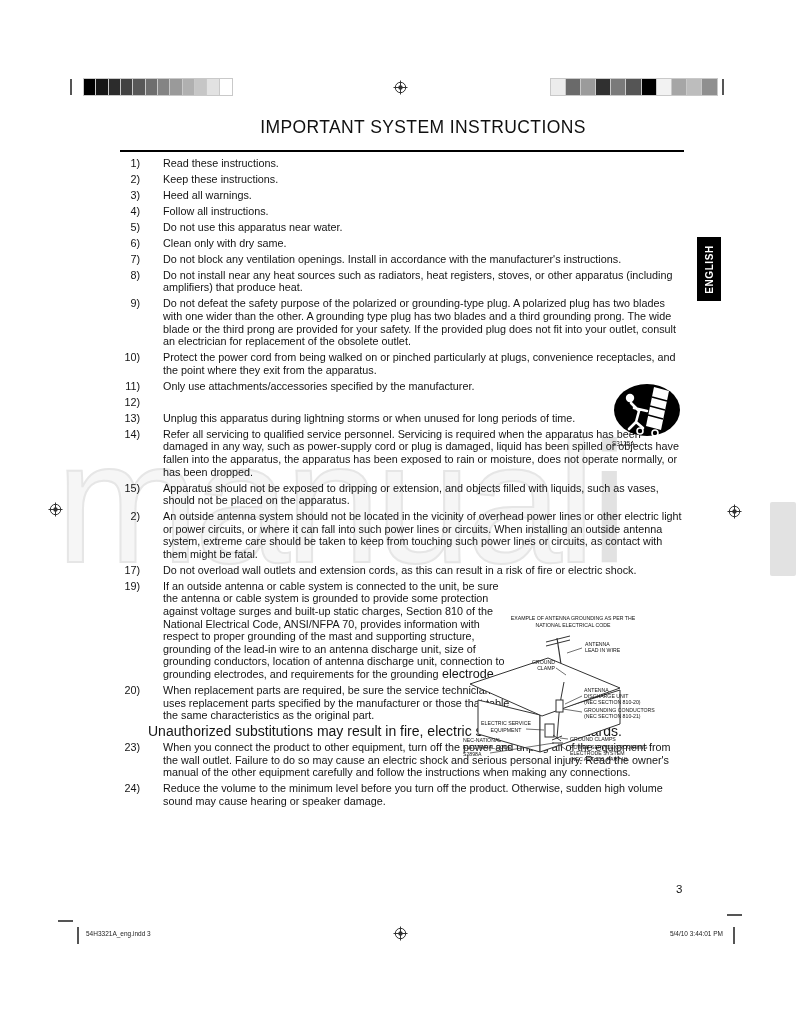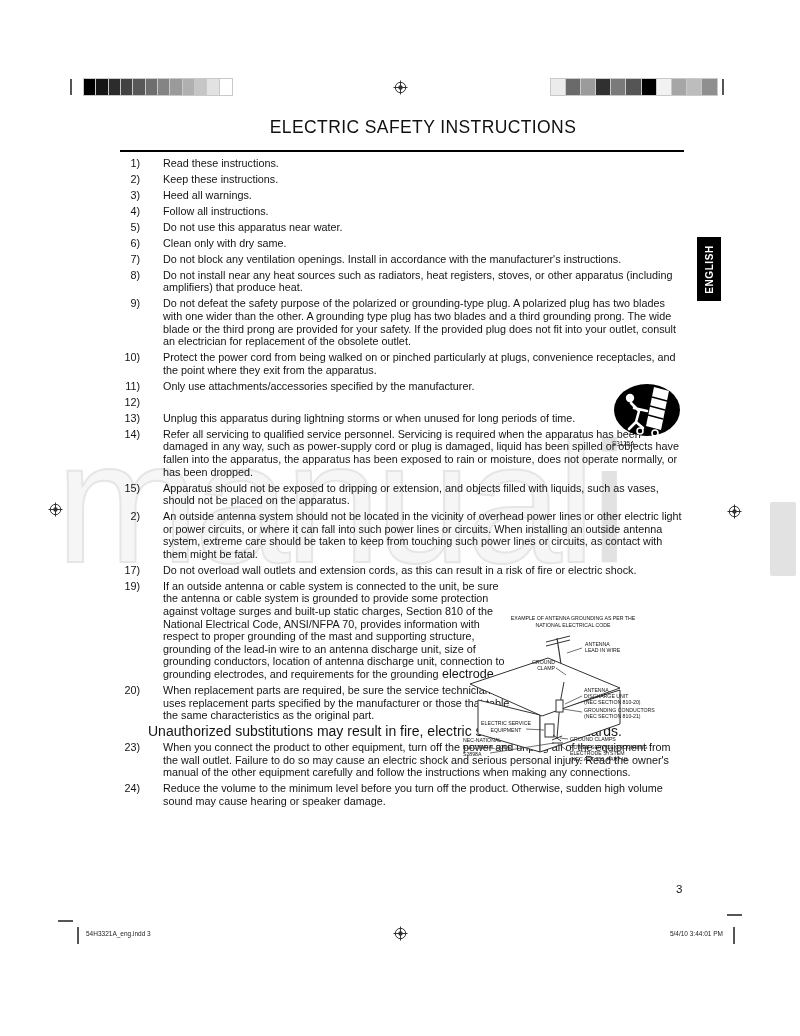--- a/index.html
+++ b/index.html
@@ -96,21 +96,21 @@
   <svg class="regmark" style="left:727px;top:504px;" viewBox="0 0 15 15">
     <circle cx="7.5" cy="7.5" r="5.2" fill="none" stroke="#333" stroke-width="1"></circle>
     <line x1="7.5" y1="0.5" x2="7.5" y2="14.5" stroke="#333" stroke-width="1"></line>
     <line x1="0.5" y1="7.5" x2="14.5" y2="7.5" stroke="#333" stroke-width="1"></line>
     <circle cx="7.5" cy="7.5" r="2.2" fill="#333"></circle>
   </svg>
 
   <div class="watermark"><span>manual</span><span class="filled">i</span></div>
   <div class="wm-frag"></div>
 
-  <div class="title">ELECTRIC SAFETY INSTRUCTIONS</div>
+  <div class="title">IMPORTANT SYSTEM INSTRUCTIONS</div>
   <div class="rule"></div>
 
   <div class="lang-tab">
     <span>ENGLISH</span>
   </div>
 
   <div class="list">
     <div class="item">
       <span class="num">1)</span>
       <span class="txt">Read these instructions.</span>

